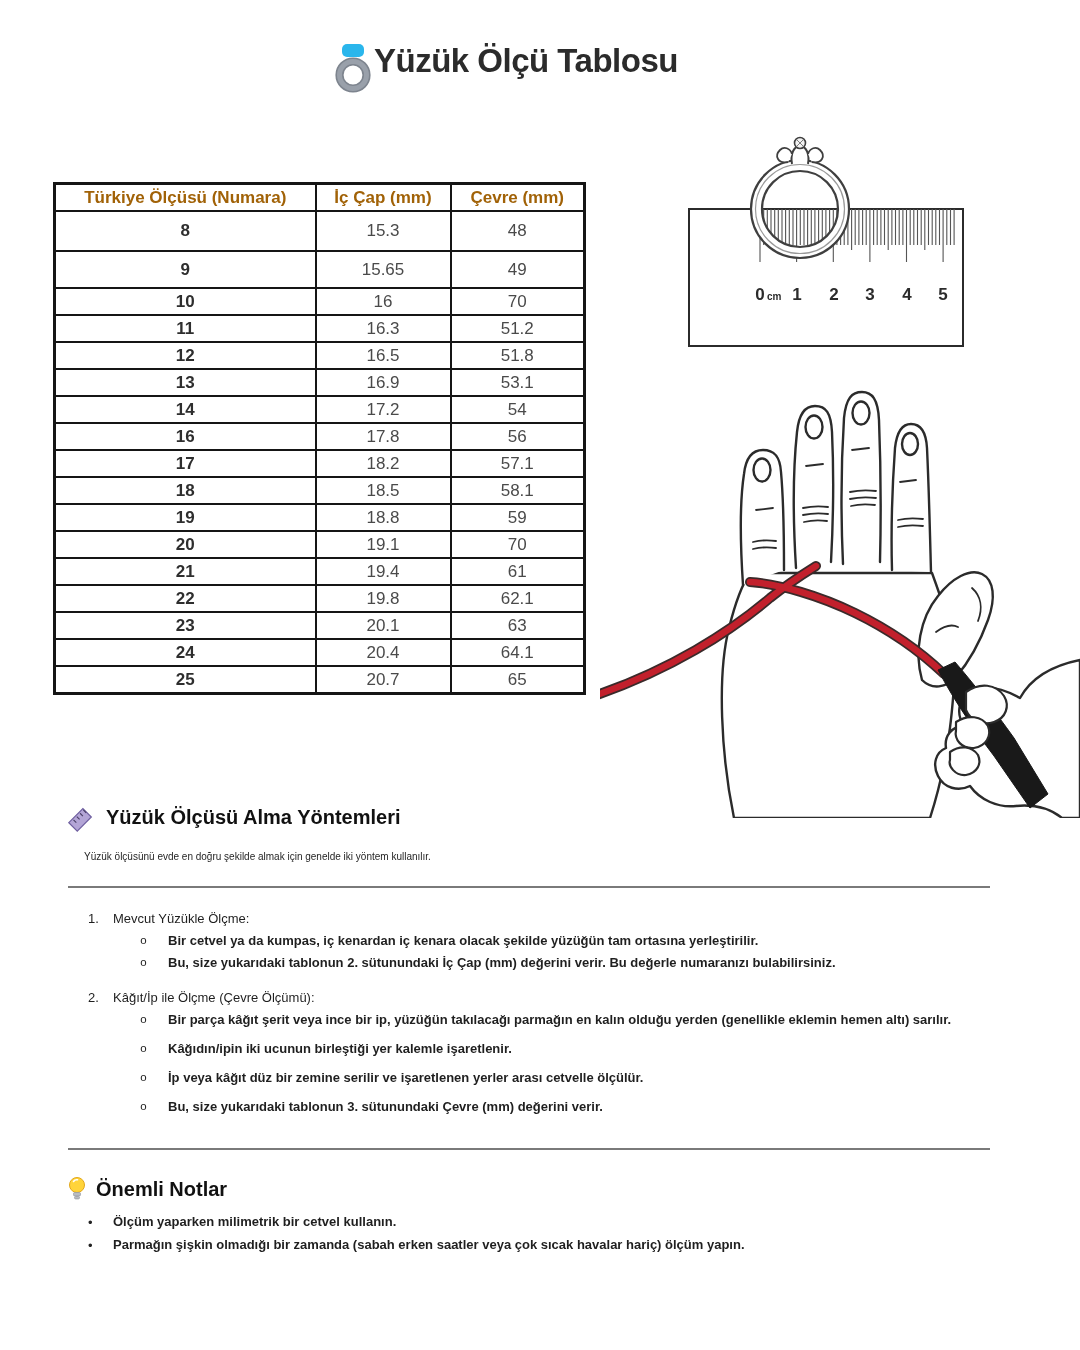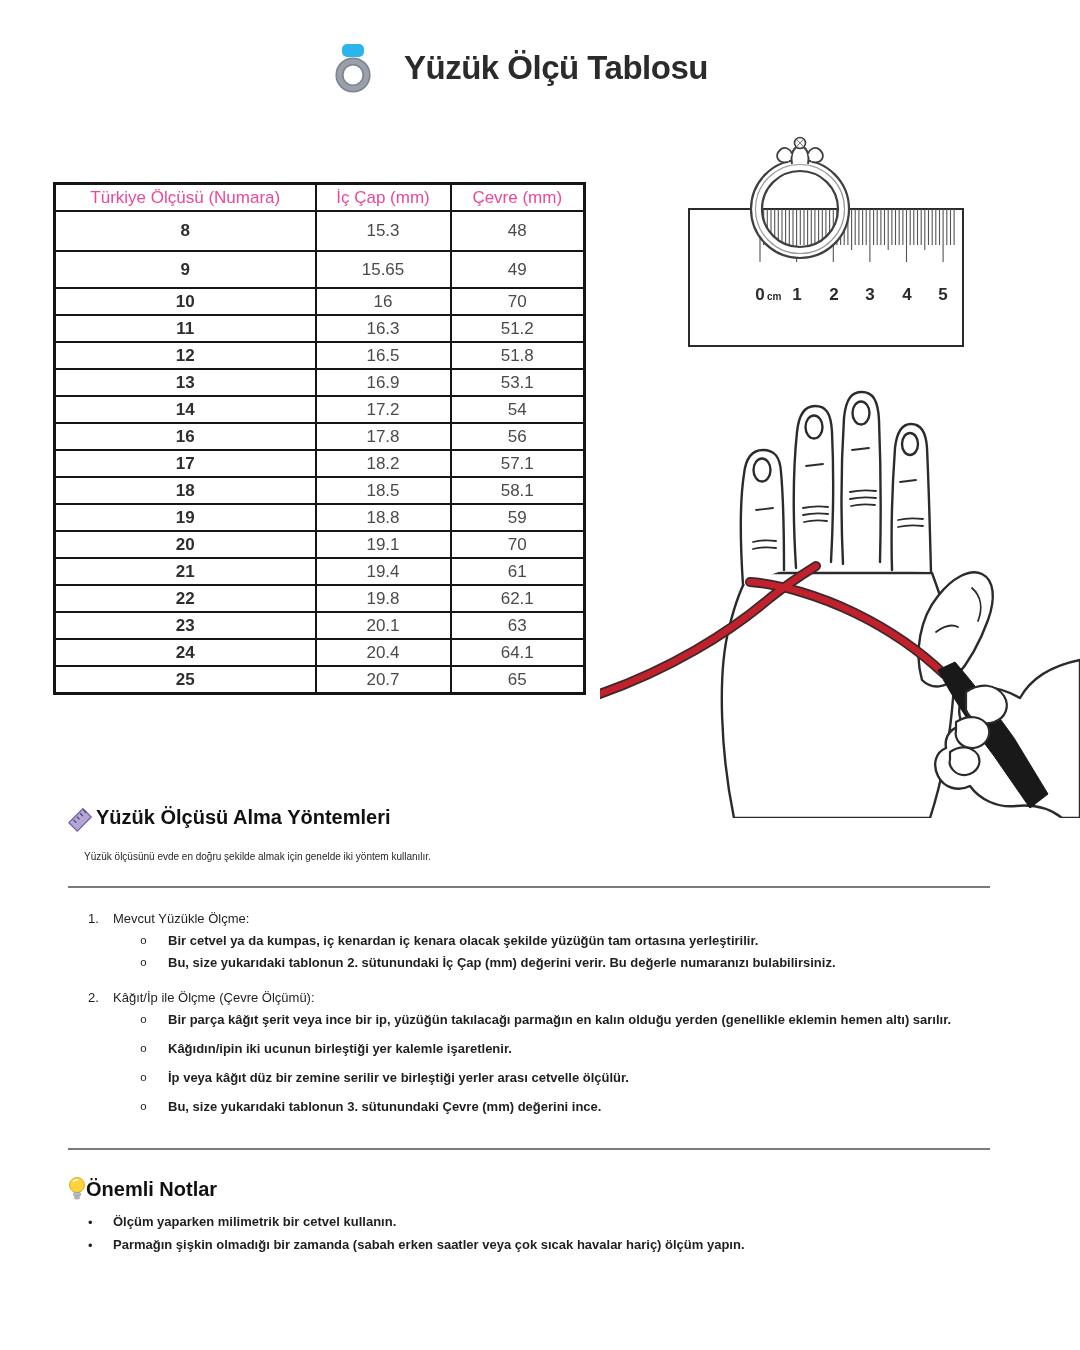--- a/index.html
+++ b/index.html
@@ -3,38 +3,38 @@
 <meta charset="utf-8">
 <style>
   html,body{margin:0;padding:0;}
   body{
     width:1080px;height:1350px;position:relative;background:#ffffff;
     font-family:"Liberation Sans",sans-serif;color:#1a1a1a;overflow:hidden;
   }
   .abs{position:absolute;}
 
   
-  .title-wrap{left:334px;top:42px;display:flex;align-items:center;gap:32px;}
+  .title-wrap{left:334px;top:42px;display:flex;gap:2px;}
   .title-wrap h1{margin:0;font-size:33px;font-weight:bold;color:#2b2b2b;letter-spacing:-0.5px;}
 
   
   .size-table{position:absolute;left:53px;top:182px;border-collapse:collapse;table-layout:fixed;border:3px solid #151515;}
   .size-table th,.size-table td{border:2px solid #151515;text-align:center;vertical-align:middle;padding:0;}
-  .size-table th{font-size:17px;font-weight:normal;color:#ec4899;height:25px;}
+  .size-table th{font-size:17px;font-weight:bold;color:#a16207;height:25px;}
   .size-table td{font-size:17px;color:#4a4a4a;height:25px;}
   .size-table td.c1{font-weight:bold;color:#2e2e2e;}
   .size-table tr.tall-a td{height:38px;}
   .size-table tr.tall-b td{height:35px;}
 
   
   .ruler-fig{left:668px;top:128px;}
   .hand-fig{left:600px;top:370px;}
 
   
-  .sec-head{display:flex;align-items:center;}
+  .sec-head{display:flex;align-items:center;gap:10px;}
   .sec-head h2{margin:0;font-size:20px;font-weight:bold;color:#111;}
   .notes-head h2{font-size:20px;}
   .methods-head{left:66px;top:802px;}
   .notes-head{left:68px;top:1176px;}
 
   .intro{left:84px;top:851px;font-size:10px;color:#1f1f1f;}
 
   .divider{height:2px;background:#7a7a7a;width:922px;left:68px;}
   .div1{top:886px;}
   .div2{top:1148px;}
@@ -286,25 +286,25 @@
     <div class="li-row">
       <span class="marker">o</span>
       <span class="li-text"><span>Bir parça kâğıt şerit veya ince bir ip, yüzüğün takılacağı parmağın en kalın olduğu yerden (genellikle eklemin hemen altı) sarılır.</span><b></b><span></span></span>
     </div>
     <div class="li-row">
       <span class="marker">o</span>
       <span class="li-text"><span>Kâğıdın/ipin iki ucunun birleştiği yer kalemle işaretlenir.</span><b></b><span></span></span>
     </div>
     <div class="li-row">
       <span class="marker">o</span>
-      <span class="li-text"><span>İp veya kâğıt düz bir zemine serilir ve birleştiği yerler arası cetvelle ölçülür.</span><b></b><span></span></span>
-    </div>
-    <div class="li-row">
-      <span class="marker">o</span>
-      <span class="li-text"><span>Bu, size yukarıdaki tablonun 3. sütunundaki </span><b>Çevre (mm)</b><span> değerini ince.</span></span>
+      <span class="li-text"><span>İp veya kâğıt düz bir zemine serilir ve işaretlenen yerler arası cetvelle ölçülür.</span><b></b><span></span></span>
+    </div>
+    <div class="li-row">
+      <span class="marker">o</span>
+      <span class="li-text"><span>Bu, size yukarıdaki tablonun 3. sütunundaki </span><b>Çevre (mm)</b><span> değerini verir.</span></span>
     </div>
   </div>
 </div>
 
 <div class="abs divider div2"></div>
 
 <div class="abs sec-head notes-head">
   <svg width="18" height="26" viewBox="0 0 18 26">
     <circle cx="9" cy="9" r="7.5" fill="#ffd43a" stroke="#e3a81c" stroke-width="1"></circle>
     <path d="M 5.5 5.5 C 6.5 4 8 3.5 9.5 3.8" stroke="#ffffff" stroke-width="1.6" fill="none" stroke-linecap="round"></path>

